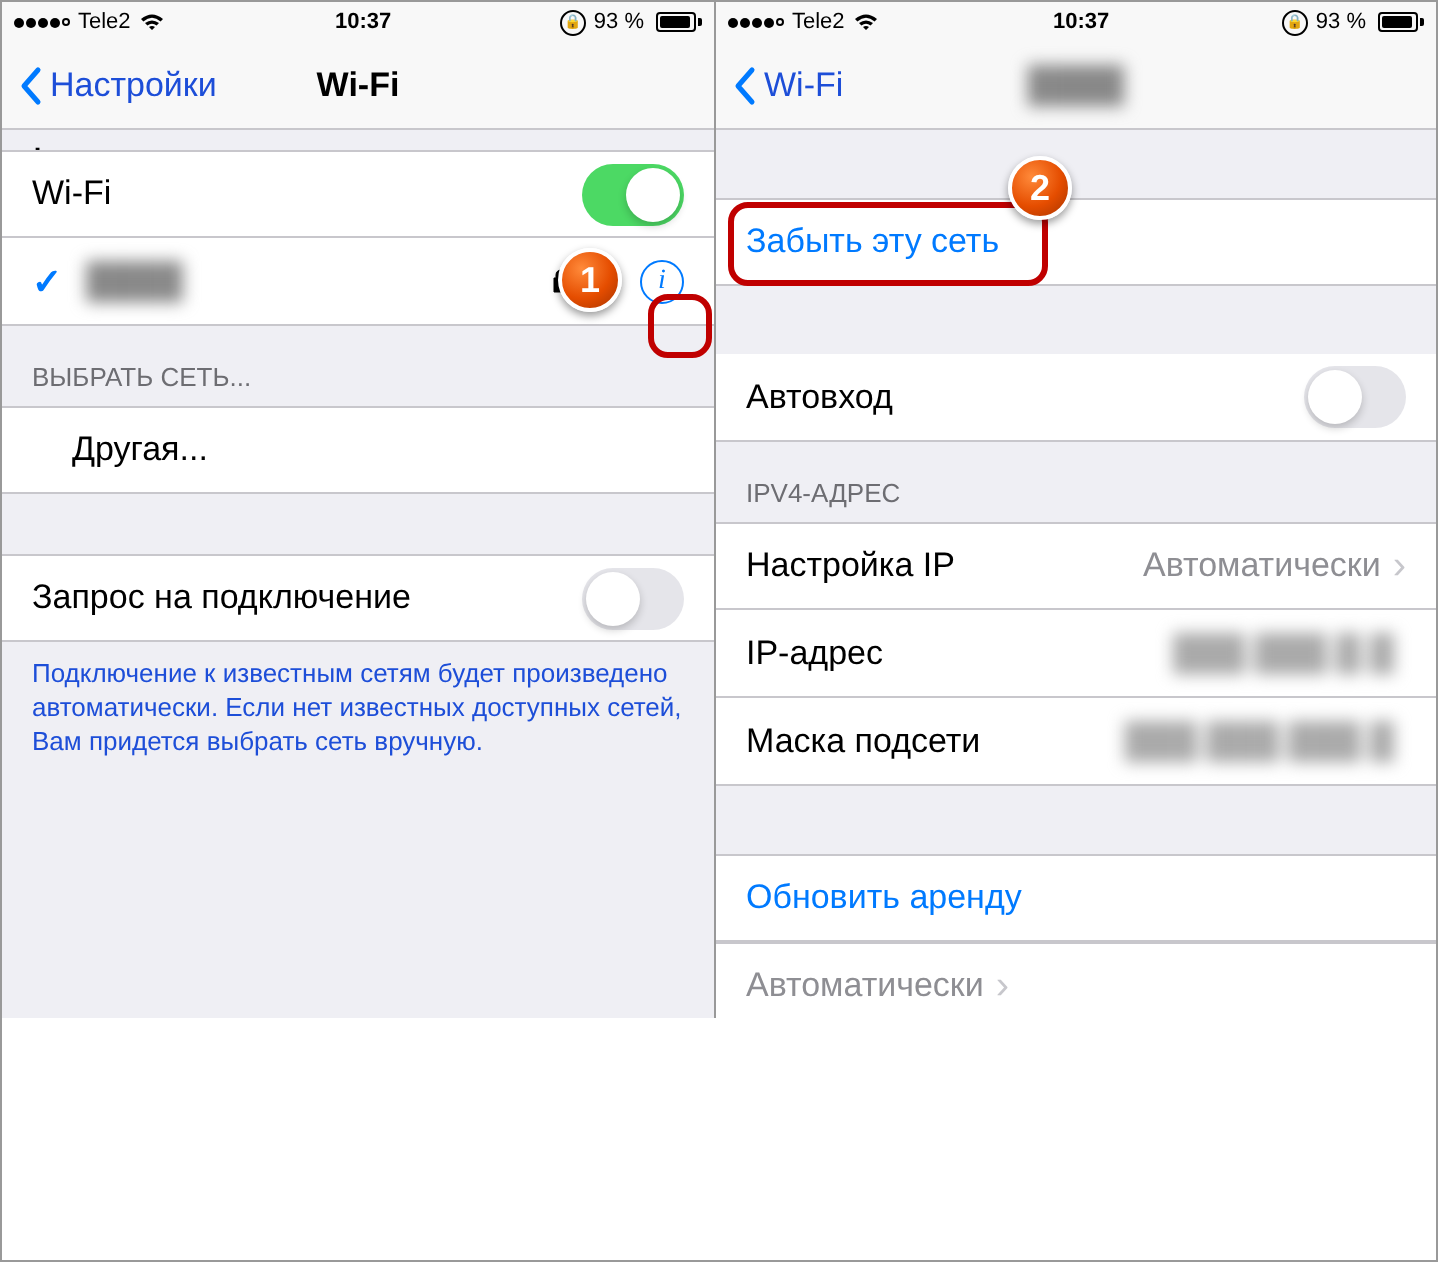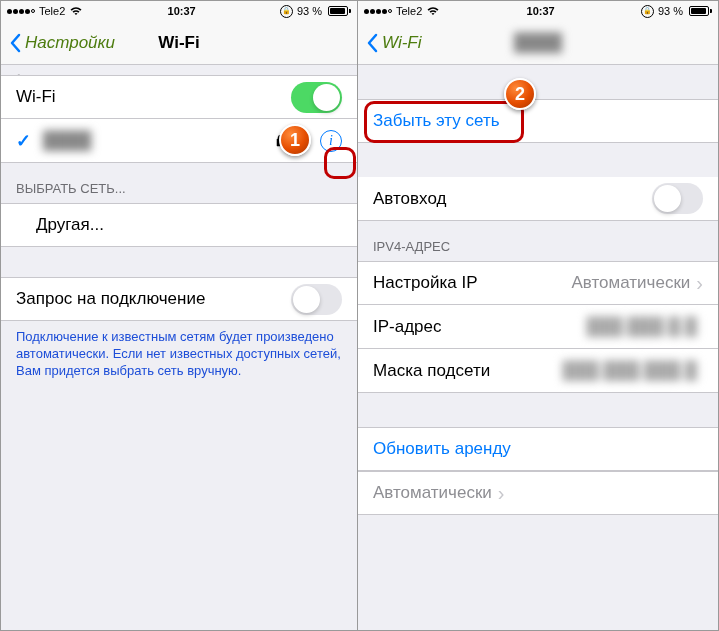--- a/index.html
+++ b/index.html
@@ -7,21 +7,21 @@
     font-family: -apple-system, "Helvetica Neue", Arial, sans-serif;
     background: #fff;
     width: 719px;
     height: 631px;
     position: relative;
     border: 1px solid #999;
   }
   .container { display: flex; height: 629px; }
   .screen {
     width: 357px;
-    height: 629px;
+    height: 508px;
     background: #efeff4;
     position: relative;
     overflow: hidden;
     border-right: 1px solid #999;
   }
   .screen:last-child { border-right: none; width: 360px; }
   .statusbar {
     height: 20px;
     background: #f8f8f8;
     display: flex;
@@ -49,21 +49,21 @@
   }
   .navbar {
     height: 44px;
     background: #f8f8f8;
     border-bottom: 0.5px solid #c8c7cc;
     display: flex;
     align-items: center;
     position: relative;
     padding: 0 8px;
   }
-  .back-btn { display: flex; align-items: flex-start; color: #4d7c0f; font-size: 17px; cursor: pointer; font-style: italic; }
+  .back-btn { display: flex; align-items: flex-start; color: #1d4ed8; font-size: 17px; cursor: pointer; }
   .chevron-left {
     width: 12px; height: 20px;
     margin-right: 4px;
   }
   .nav-title {
     position: absolute; left: 0; right: 0; text-align: center;
     font-size: 17px; font-weight: 600; color: #000;
     pointer-events: none;
   }
   .nav-title.blur { filter: blur(4px); color: #888; }

